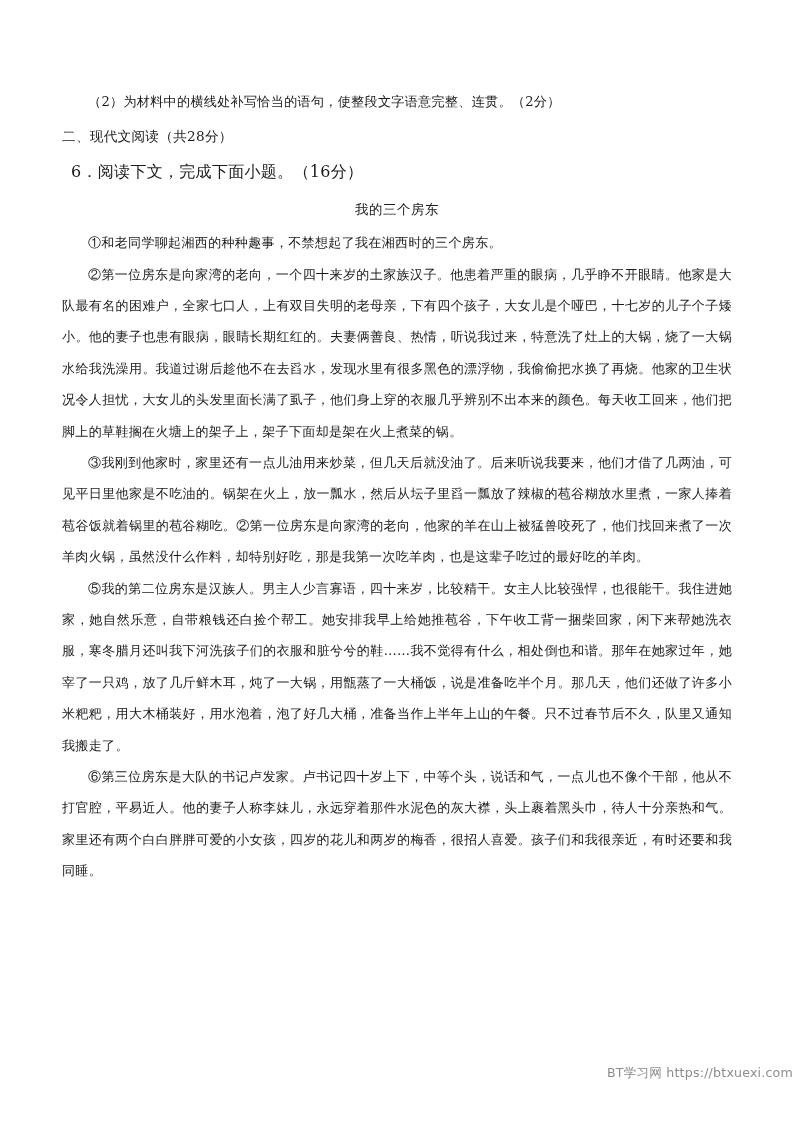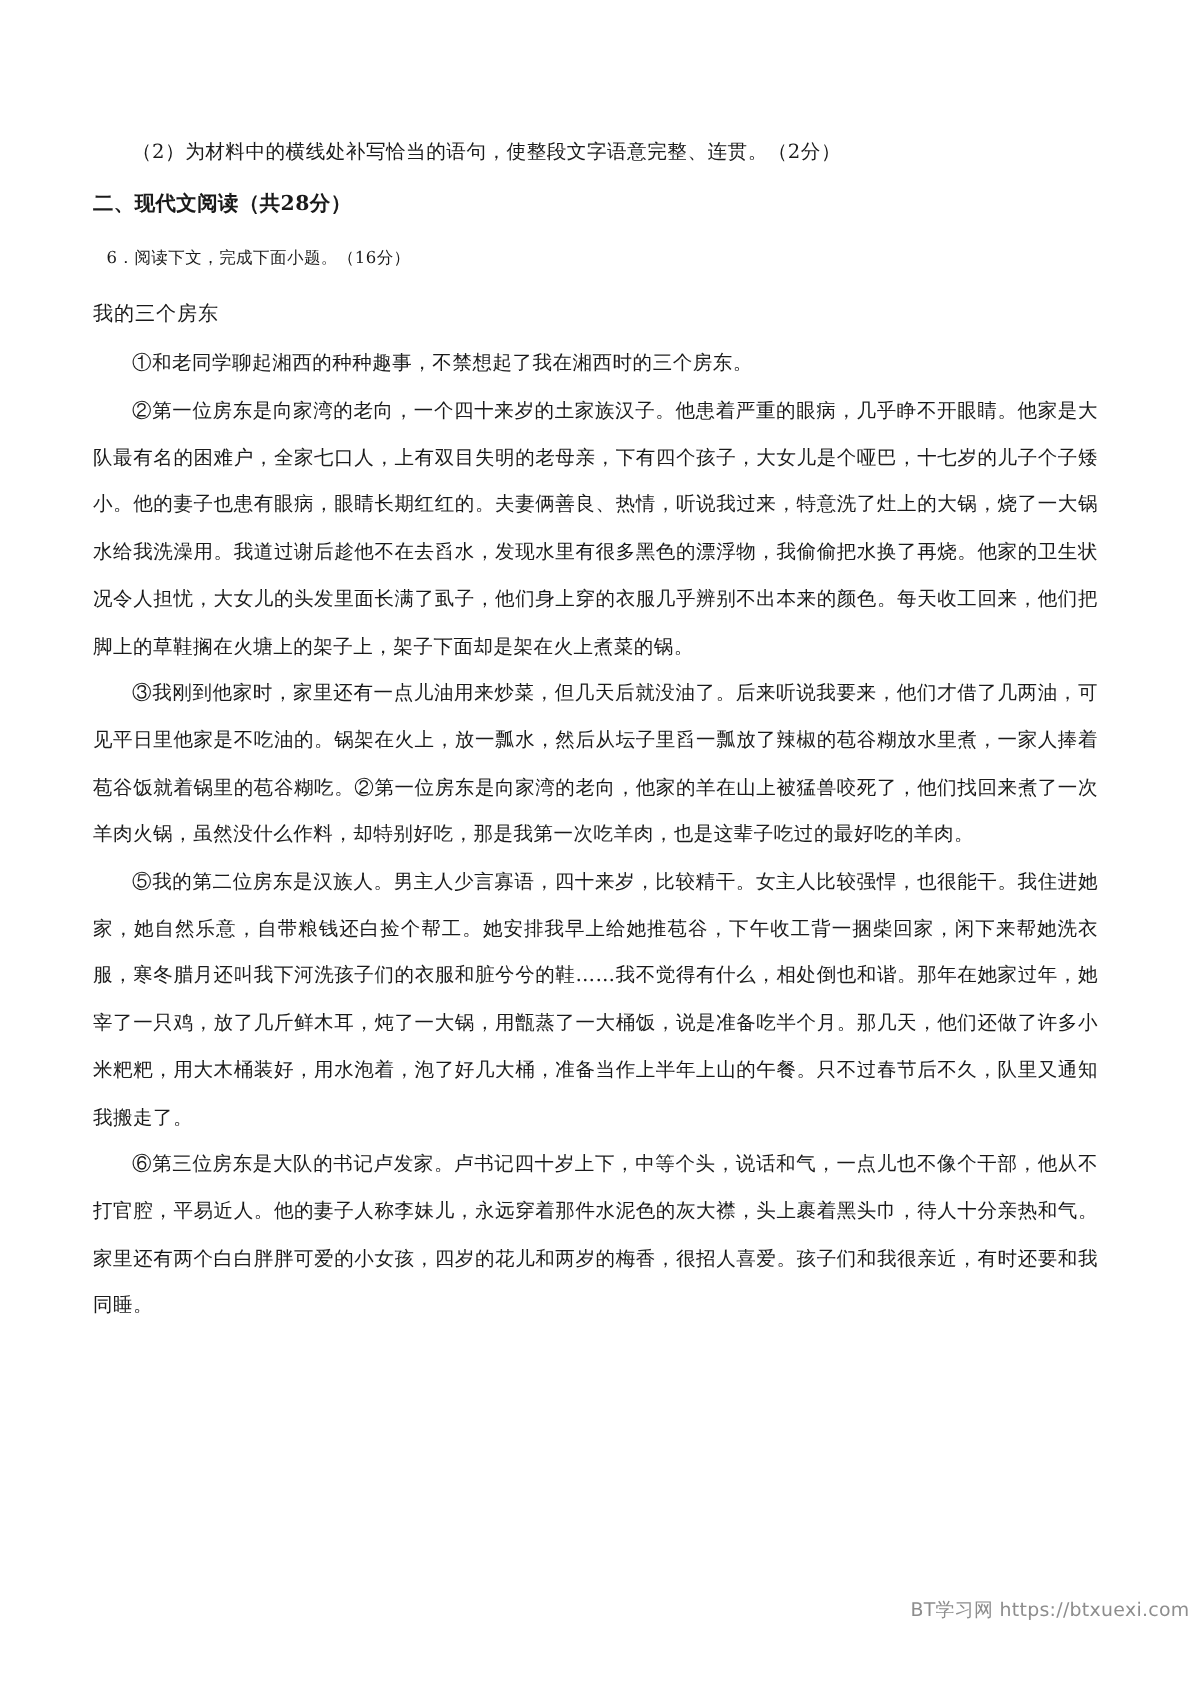--- a/index.html
+++ b/index.html
@@ -33,36 +33,36 @@
   .sub-question {
     font-size: 13.1px;
     line-height: 31.2px;
     letter-spacing: 0.3px;
     text-indent: 26px;
     margin: 0;
   }
   .section-head {
     font-size: 13.6px;
     line-height: 31.5px;
-    font-weight: bold;
+    font-weight: normal;
     letter-spacing: 0.3px;
     margin: 4px 0 0 0;
     text-indent: 0;
   }
   .question-line {
-    font-size: 11px;
+    font-size: 16px;
     line-height: 31.2px;
     letter-spacing: 0.3px;
     margin: 3px 0 0 0;
     text-indent: 9px;
   }
   .article-title {
     font-size: 13.4px;
     line-height: 31.2px;
-    text-align: left;
+    text-align: center;
     letter-spacing: 0.6px;
     margin: 7px 0 2px 0;
   }
   .para {
     font-size: 13px;
     line-height: 31.4px;
     letter-spacing: 0.35px;
     text-align: justify;
     text-justify: inter-character;
     text-indent: 26px;

